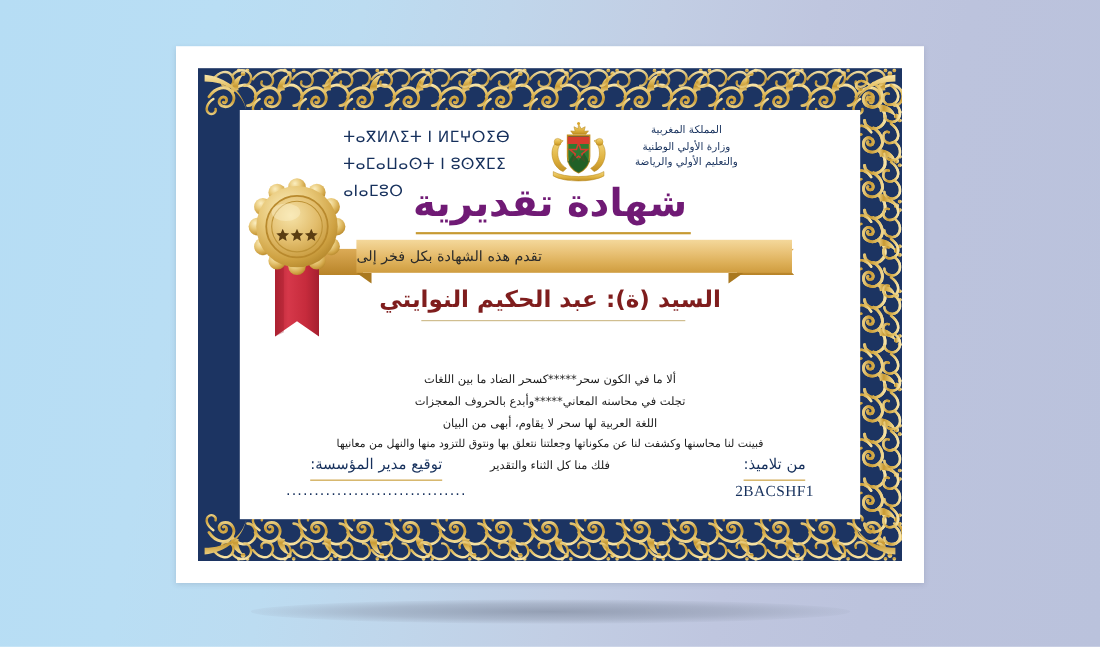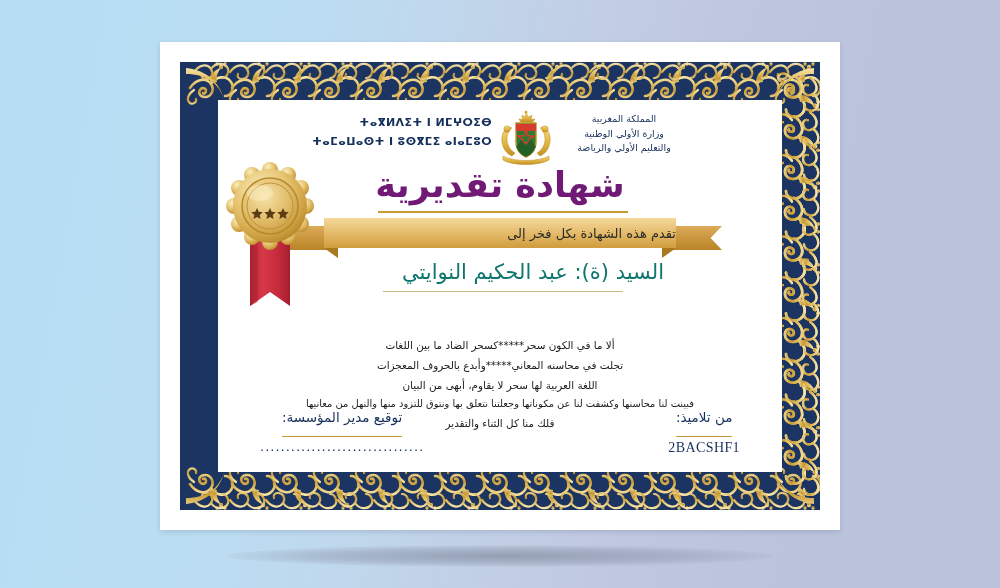--- a/index.html
+++ b/index.html
@@ -59,24 +59,24 @@
     gap: 6px;
   }
   #ministry-ar {
     direction: rtl; text-align: center;
     color: #16305c;
     font-family: "DejaVu Sans", sans-serif;
     font-size: 9.5px; line-height: 1.55;
     padding-top: 2px; width: 128px;
   }
   #ministry-tif {
-    direction: ltr; text-align: right;
+    direction: ltr; text-align: left;
     color: #16305c;
     font-family: "DejaVu Sans", sans-serif;
-    font-size: 11px; font-weight: bold; line-height: 1.75;
+    font-size: 14px; font-weight: normal; line-height: 1.75;
     letter-spacing: .4px;
     padding-top: 3px; width: 180px;
   }
   #coat-of-arms { width: 56px; height: 58px; flex: 0 0 auto; }
 
   
   #cert-title {
     position: absolute; top: 68px; left: 0; width: 100%;
     text-align: center; direction: rtl;
     color: #701a75;
@@ -90,36 +90,36 @@
   }
 
   
   #ribbon-wrap { position: absolute; top: 118px; left: 60px; width: 444px; height: 36px; }
   #ribbon-left, #ribbon-right {
     position: absolute; top: 8px; width: 52px; height: 24px;
   }
   #ribbon-left  { left: 0;  background: linear-gradient(180deg,#dcab57,#b88428); clip-path: polygon(0 0,100% 0,100% 100%,0 100%,22% 50%); }
   #ribbon-right { right: 0; background: linear-gradient(180deg,#dcab57,#b88428); clip-path: polygon(0 0,100% 0,78% 50%,100% 100%,0 100%); }
   #ribbon-center {
-    position: absolute; left: 46px; top: 0; width: 352px; height: 30px;
+    position: absolute; left: 46px; top: 0; width: 396px; height: 30px;
     background: linear-gradient(180deg,#f4d89b 0%,#e9c277 38%,#dcae56 72%,#cf9c3f 100%);
-    display: flex; align-items: center; justify-content: flex-end;
+    display: flex; align-items: center; justify-content: flex-start;
   }
   #ribbon-text {
     direction: rtl; color: #2a2a2a; font-size: 13px; letter-spacing: .2px;
   }
   .ribbon-fold { position: absolute; top: 30px; width: 14px; height: 10px; background: #a9781f; }
   #fold-l { left: 46px; clip-path: polygon(0 0,100% 0,100% 100%); }
   #fold-r { left: 384px; clip-path: polygon(0 0,100% 0,0 100%); }
 
   
   #recipient-name {
     position: absolute; top: 160px; left: 0; width: 100%;
     text-align: center; direction: rtl;
-    color: #0f766e; font-size: 21px; font-weight: normal; margin-left: 33px;
+    color: #7f1d1d; font-size: 21px; font-weight: bold;
   }
   #name-rule {
     position: absolute; top: 191px; left: 165px;
     width: 240px; height: 1.4px; background: #cbb784;
   }
 
   
   #cert-body {
     position: absolute; top: 200px; left: 0; width: 100%;
     direction: rtl; text-align: center;
@@ -132,21 +132,21 @@
 
   
   #sign-row {
     position: absolute; bottom: 16px; left: 0; width: 100%;
     display: flex; justify-content: space-between; align-items: flex-start;
     padding: 0 42px;
   }
   .sign-block { text-align: center; direction: rtl; }
   .sign-label {
     color: #16305c; font-size: 13.5px;
-    padding-bottom: 11px; display: inline-block;
+    padding-bottom: 6px; display: inline-block;
     border-bottom: 1.6px solid #c79a32;
   }
   .sign-value {
     margin-top: 3px; color: #16305c;
     font-family: "Liberation Serif", serif;
     font-size: 14px; letter-spacing: .4px;
   }
   .sign-dots { margin-top: 2px; color: #16305c; font-size: 13px; letter-spacing: 1px; }
 
   

